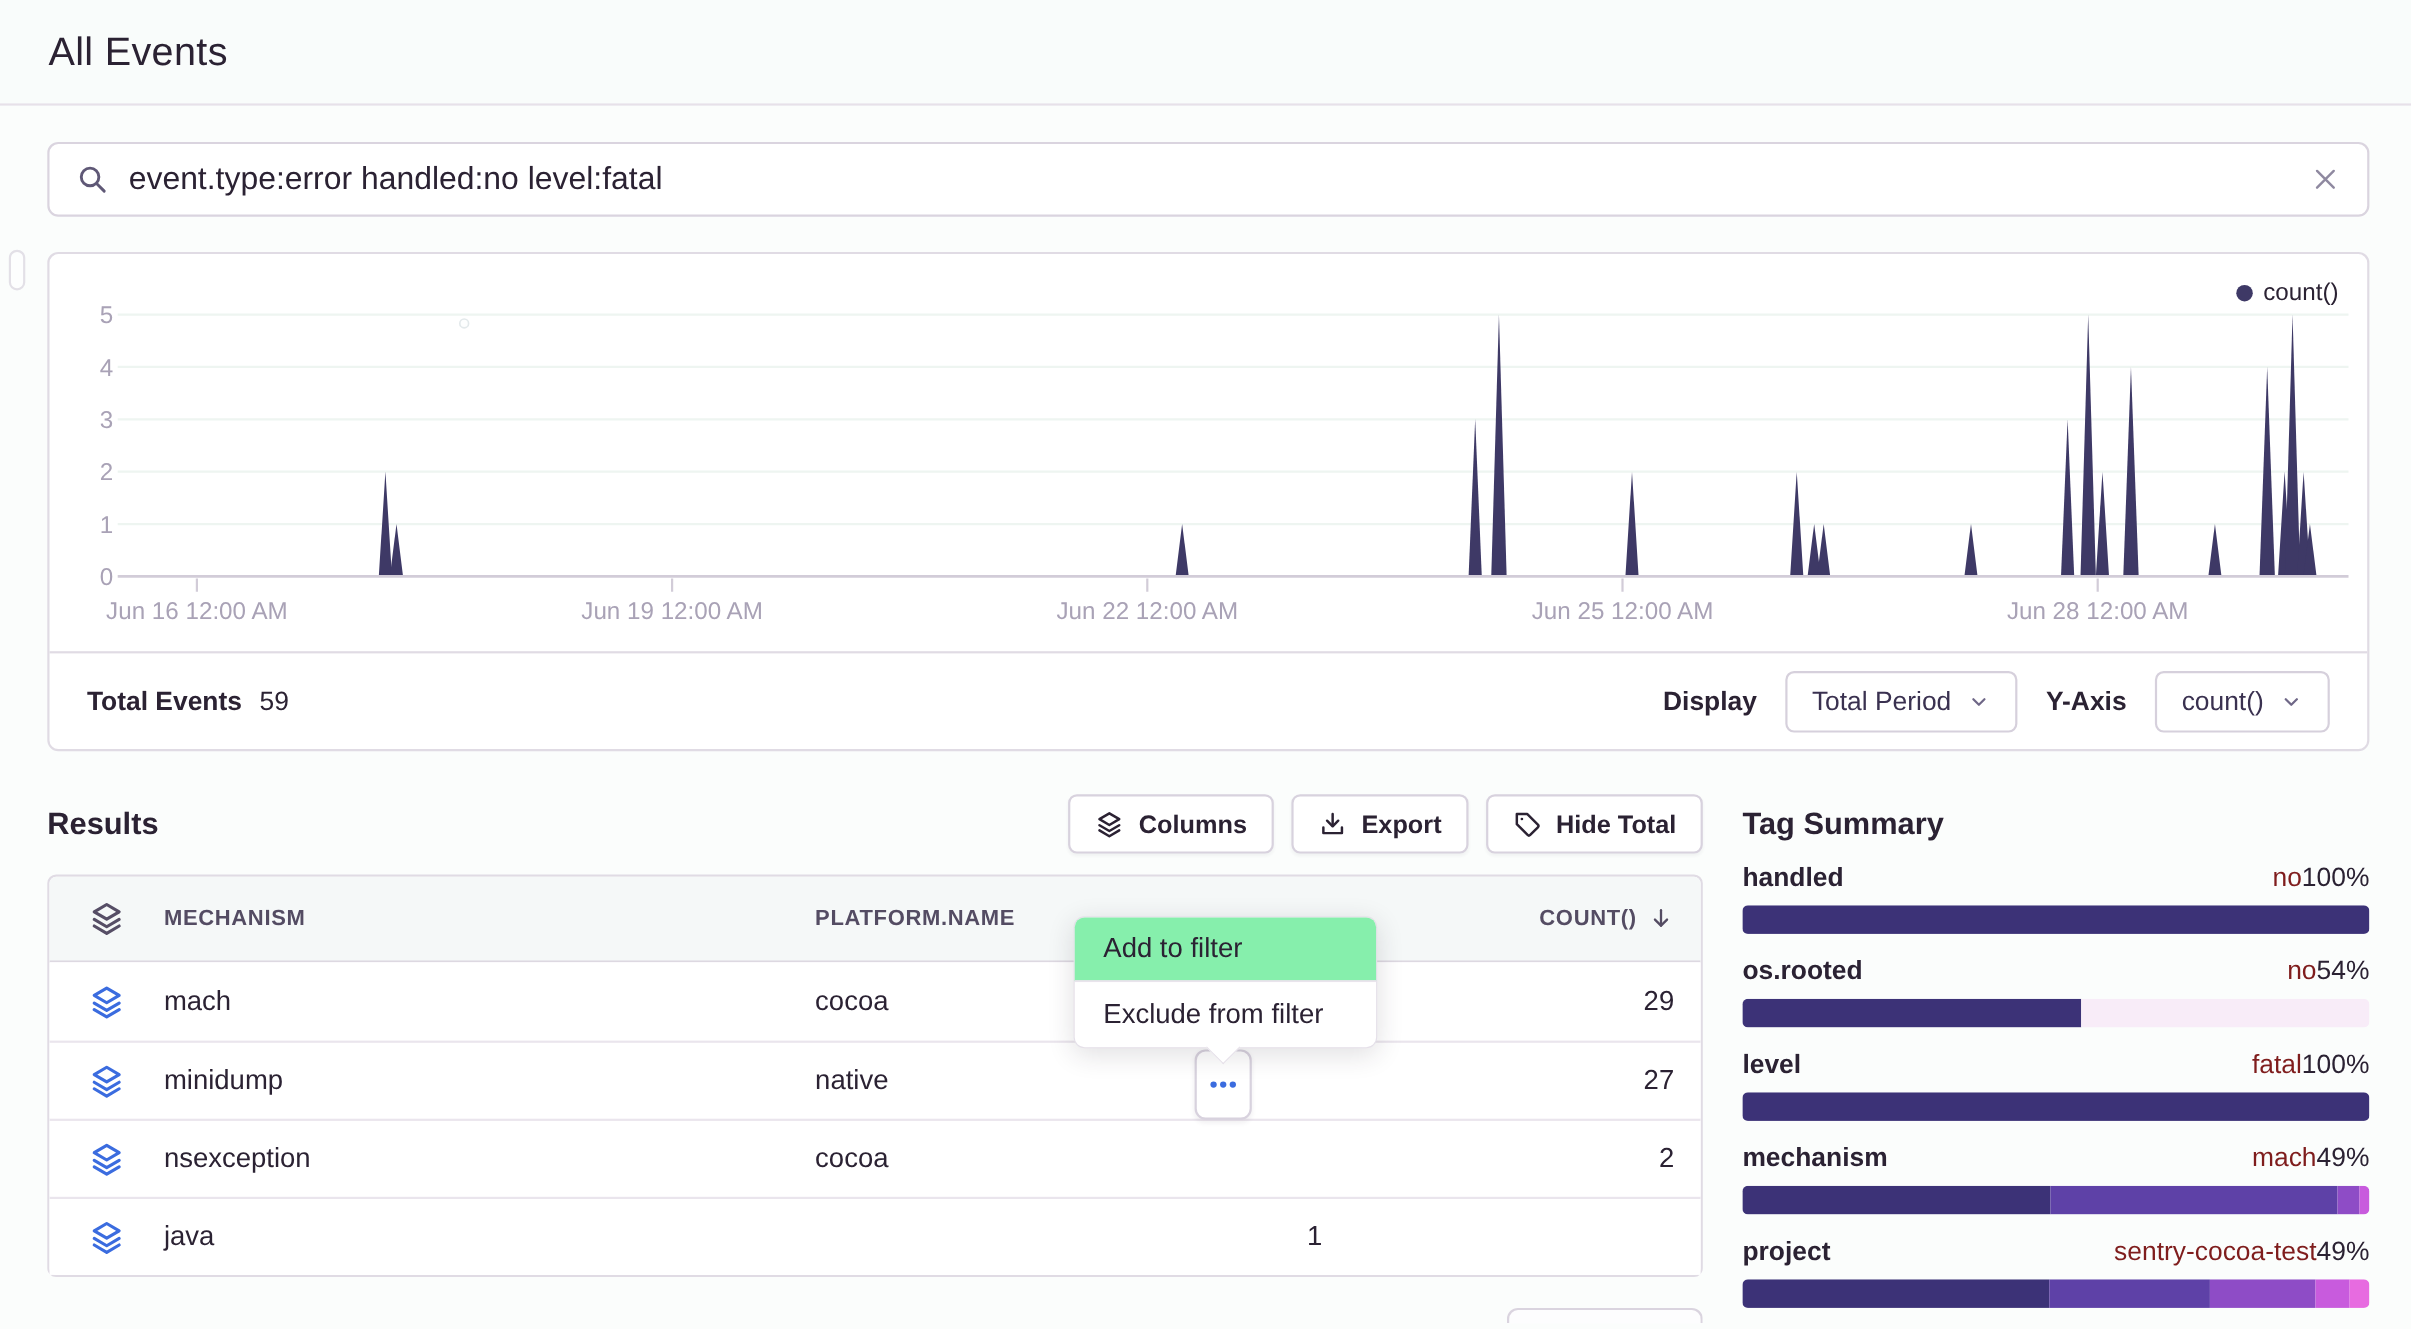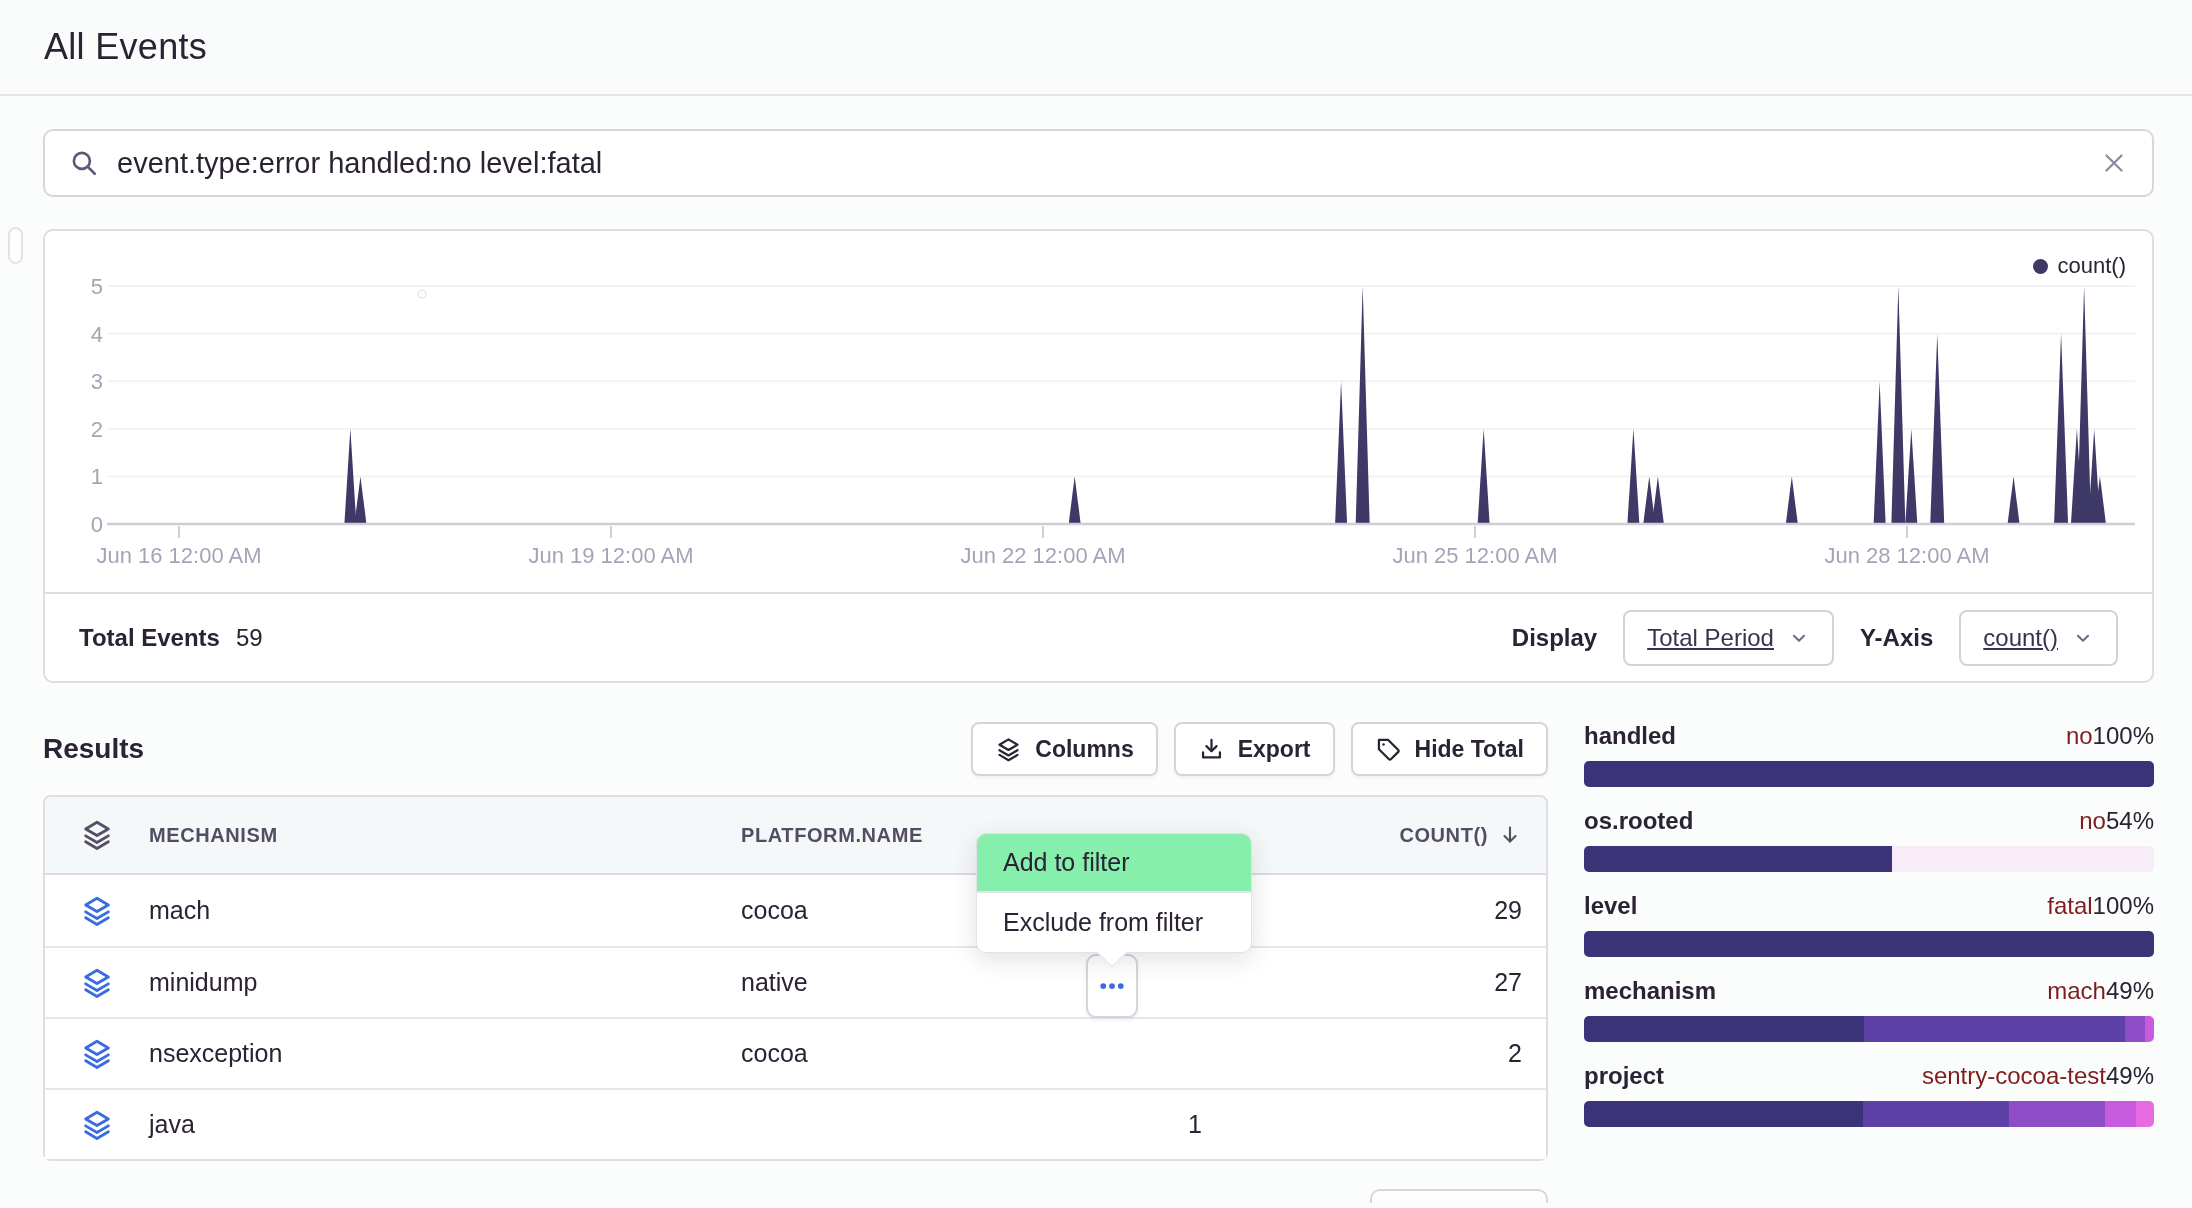--- a/index.html
+++ b/index.html
@@ -31,21 +31,21 @@
   .legend-dot { width:15px; height:15px; border-radius:50%; background:#3E3966; }
 
   .chart-footer { border-top:2px solid #E0DBE4; height:89px; display:flex; align-items:center;
     padding:0 34px; font-size:24px; }
   .total-label { font-weight:700; }
   .total-value { margin-left:16px; }
   .footer-right { margin-left:auto; display:flex; align-items:center; gap:26px; }
   .dd-label { font-weight:700; }
   .dd-btn { height:56px; border:2px solid #D6D0DC; border-radius:8px; background:#fff;
     display:flex; align-items:center; gap:14px; padding:0 22px; font-size:24px; color:#3A3150;
-    cursor:pointer; font-family:inherit;text-decoration:underline; }
+    cursor:pointer; font-family:inherit; }
 
   .results-layout { margin-top:39px; display:flex; gap:36px; align-items:flex-start; }
   .main-col { width:1505px; flex:none; }
   .results-head { display:flex; align-items:center; height:54px; margin-bottom:19px; }
   .results-title { font-size:28px; font-weight:700; color:#2B2233; }
   .btn-group { margin-left:auto; display:flex; gap:16px; }
   .btn { height:54px; background:#fff; border:2px solid #D8D2DE; border-radius:8px;
     display:flex; align-items:center; gap:13px; padding:0 22px; font-size:23px; font-weight:700;
     color:#2B2233; cursor:pointer; font-family:inherit; box-shadow:0 2px 3px rgba(43,34,51,.05); }
 
@@ -293,20 +293,21 @@
           <div class="menu-item first">Add to filter</div>
           <div class="menu-item">Exclude from filter</div>
           <div class="menu-caret"></div>
         </div>
       </div>
 
       <div class="pagination-stub"></div>
     </div>
 
     <div class="tags-col">
+      <div class="tags-title">Tag Summary</div>
 
       <div class="tag-item">
         <div class="tag-head">
           <span class="tag-name">handled</span>
           <span class="tag-val">no</span>
           <span class="tag-pct">100%</span>
         </div>
         <div class="tag-bar">
             <div class="seg" style="width: 100%; background: rgb(60, 50, 119);"></div>
           </div>

